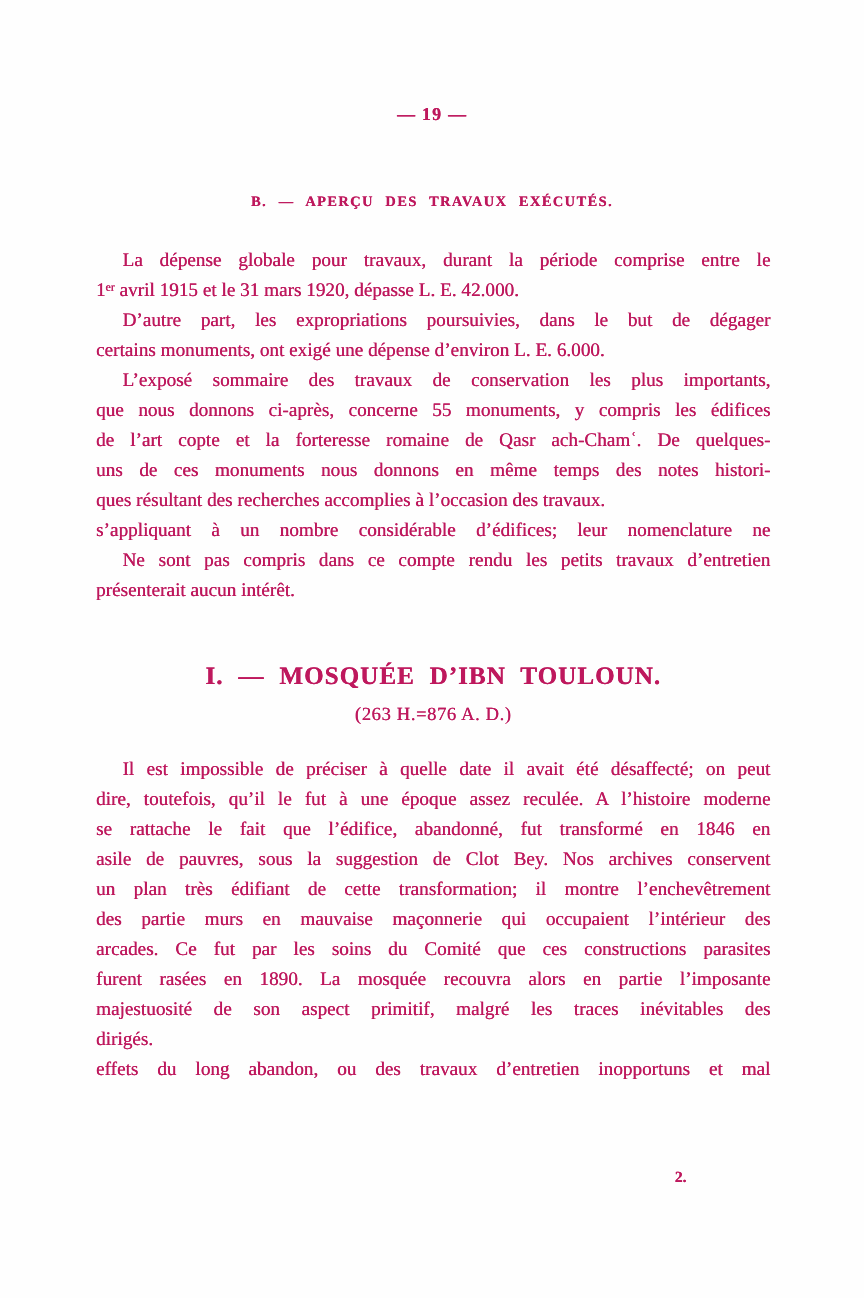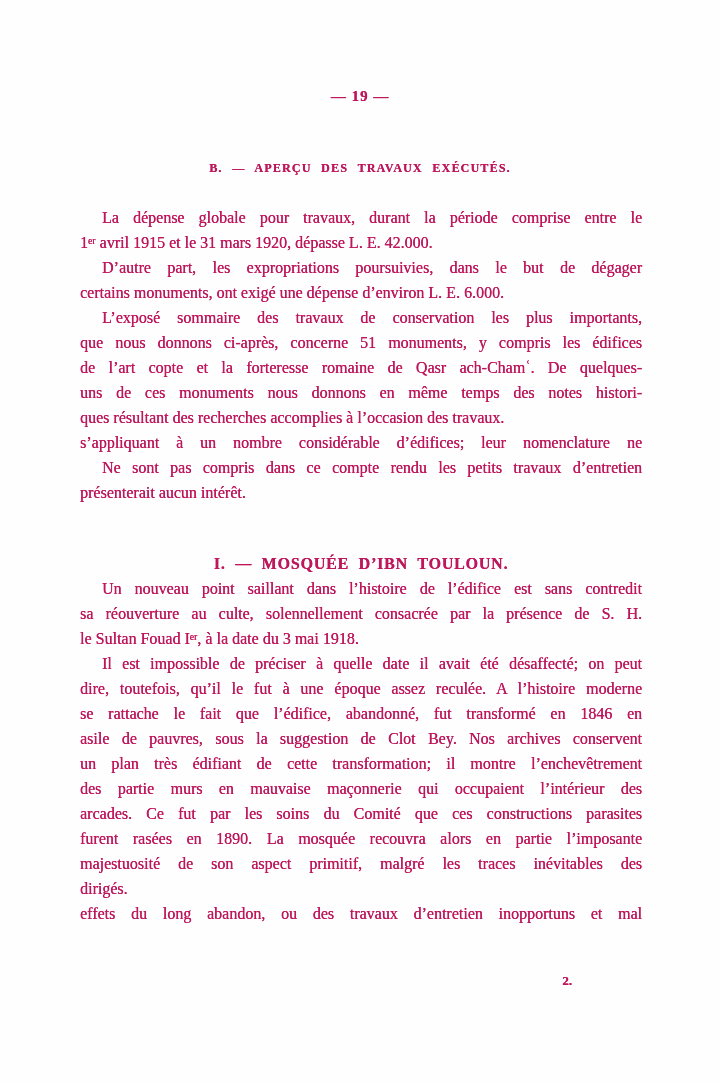--- a/index.html
+++ b/index.html
@@ -39,21 +39,21 @@
     text-align: justify;
     text-align-last: justify;
     white-space: normal;
   }
   .line.first { text-indent: 22px; }
   .line.last { text-align-last: left; }
   .section-heading {
     margin-top: 46px;
     text-align: center;
     font-weight: bold;
-    font-size: 16px;
+    font-size: 21px;
     letter-spacing: 0.8px;
     word-spacing: 0.3em;
   }
   .section-subheading {
     margin-top: 7px;
     text-align: center;
     font-size: 15.5px;
     letter-spacing: 0.5px;
   }
   .section-subheading + .paragraph { margin-top: 21px; }
@@ -77,36 +77,32 @@
       <div class="paragraph">
         <div class="line first">La dépense globale pour travaux, durant la période comprise entre le</div>
         <div class="line last">1ᵉʳ avril 1915 et le 31 mars 1920, dépasse L. E. 42.000.</div>
       </div>
       <div class="paragraph">
         <div class="line first">D’autre part, les expropriations poursuivies, dans le but de dégager</div>
         <div class="line last">certains monuments, ont exigé une dépense d’environ L. E. 6.000.</div>
       </div>
       <div class="paragraph">
         <div class="line first">L’exposé sommaire des travaux de conservation les plus importants,</div>
-        <div class="line">que nous donnons ci-après, concerne 51 monuments, y compris les édifices</div>
+        <div class="line">que nous donnons ci-après, concerne 55 monuments, y compris les édifices</div>
         <div class="line">de l’art copte et la forteresse romaine de Qasr ach-Chamʿ. De quelques-</div>
         <div class="line">uns de ces monuments nous donnons en même temps des notes histori-</div>
         <div class="line last">ques résultant des recherches accomplies à l’occasion des travaux.</div>
       </div>
       <div class="paragraph">
         <div class="line">s’appliquant à un nombre considérable d’édifices; leur nomenclature ne</div>
         <div class="line first">Ne sont pas compris dans ce compte rendu les petits travaux d’entretien</div>
         <div class="line last">présenterait aucun intérêt.</div>
       </div>
       <div class="section-heading">I. — MOSQUÉE D’IBN TOULOUN.</div>
-      <div class="paragraph">
-        <div class="line first">Un nouveau point saillant dans l’histoire de l’édifice est sans contredit</div>
-        <div class="line">sa réouverture au culte, solennellement consacrée par la présence de S. H.</div>
-        <div class="line last">le Sultan Fouad Iᵉʳ, à la date du 3 mai 1918.</div>
-      </div>
+      <div class="section-subheading">(263 H.=876 A. D.)</div>
       <div class="paragraph">
         <div class="line first">Il est impossible de préciser à quelle date il avait été désaffecté; on peut</div>
         <div class="line">dire, toutefois, qu’il le fut à une époque assez reculée. A l’histoire moderne</div>
         <div class="line">se rattache le fait que l’édifice, abandonné, fut transformé en 1846 en</div>
         <div class="line">asile de pauvres, sous la suggestion de Clot Bey. Nos archives conservent</div>
         <div class="line">un plan très édifiant de cette transformation; il montre l’enchevêtrement</div>
         <div class="line">des partie murs en mauvaise maçonnerie qui occupaient l’intérieur des</div>
         <div class="line">arcades. Ce fut par les soins du Comité que ces constructions parasites</div>
         <div class="line">furent rasées en 1890. La mosquée recouvra alors en partie l’imposante</div>
         <div class="line">majestuosité de son aspect primitif, malgré les traces inévitables des</div>

